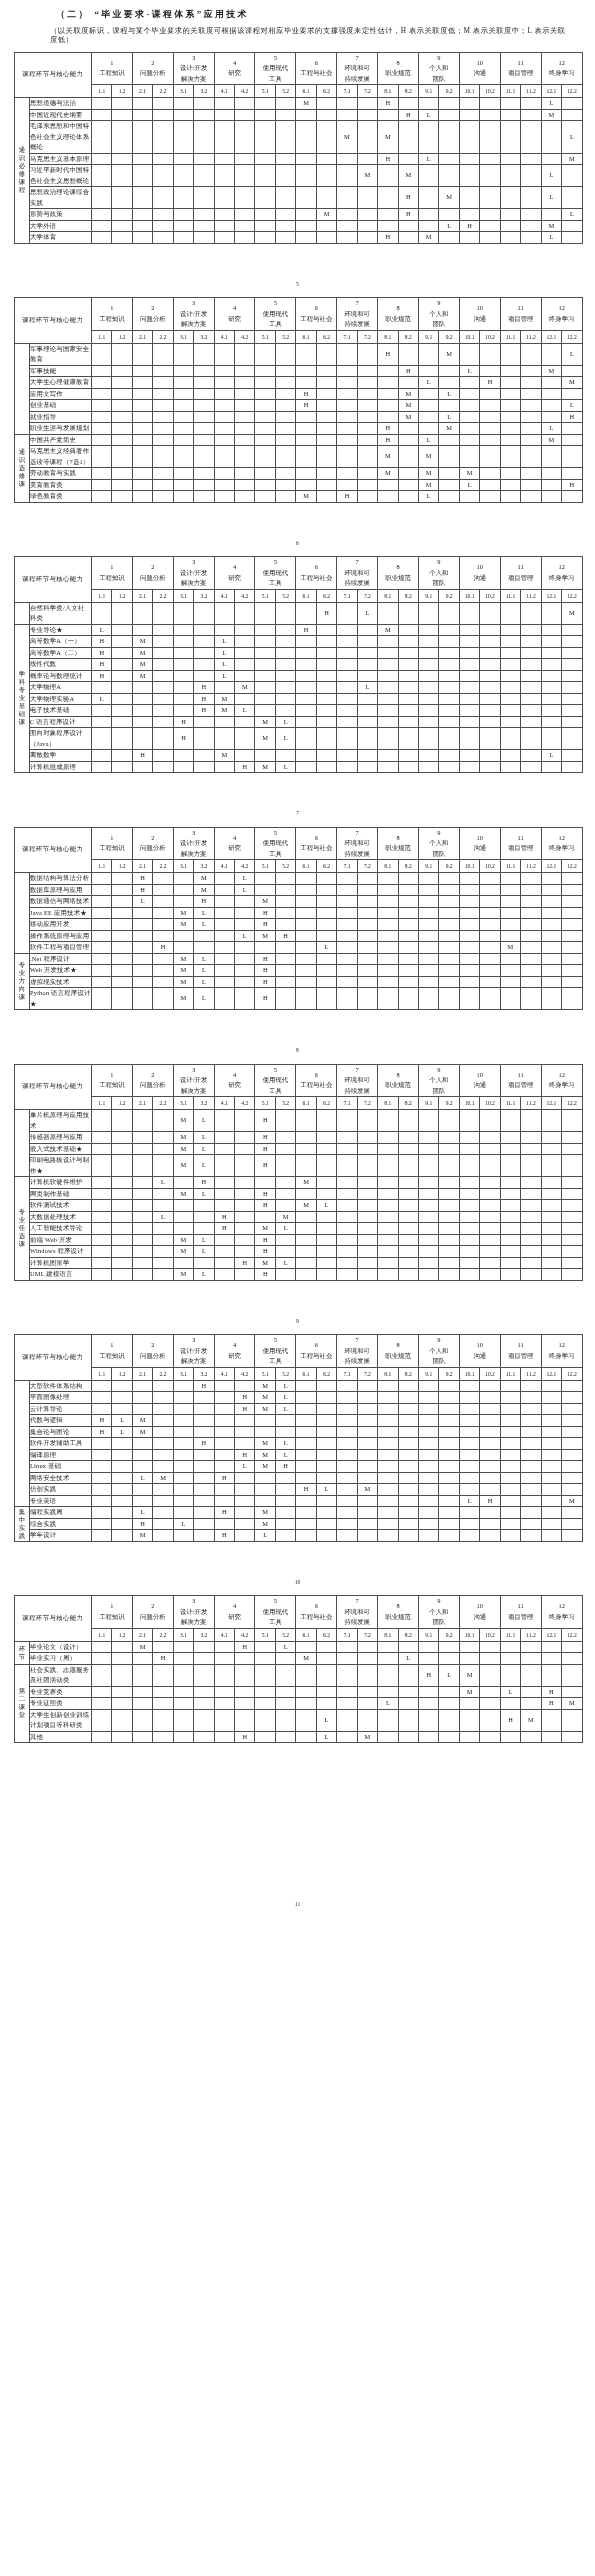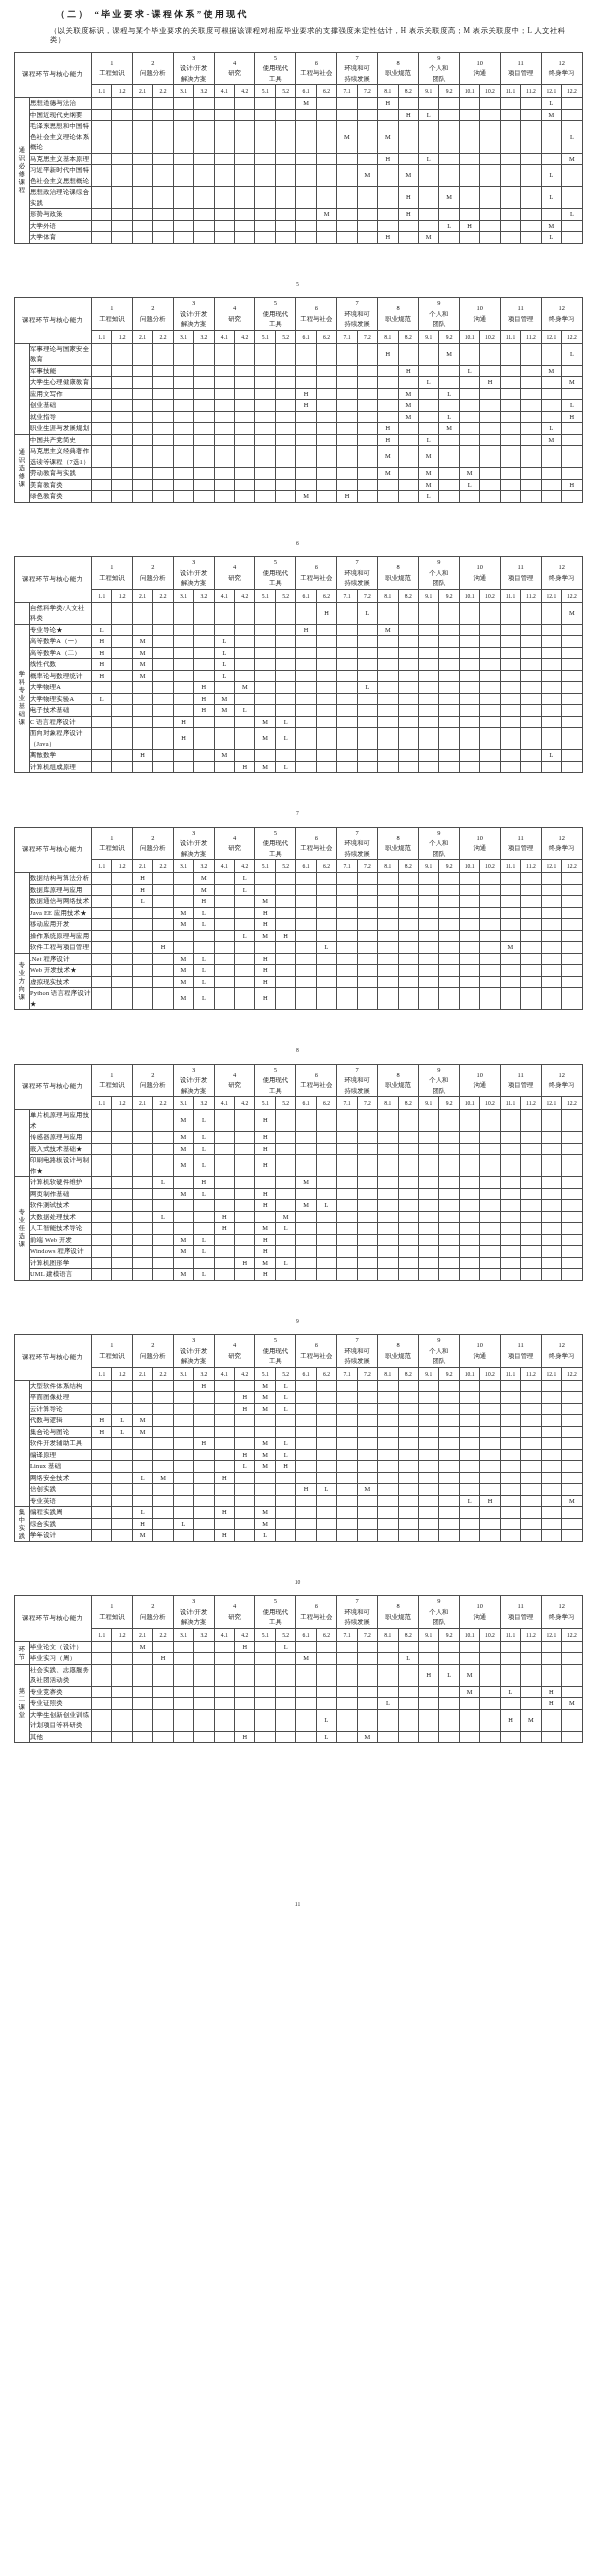--- a/index.html
+++ b/index.html
@@ -93,22 +93,22 @@
   }
   .page-num.last{
     margin-top:158px;
     margin-bottom:4.8px;
   }
 </style>
 </head>
 <body>
 
 <div class="page">
-  <div class="doc-title">（二） “毕业要求-课程体系”使用现代</div>
-  <div class="doc-subtitle">（以关联度标识，课程与某个毕业要求的关联度可根据该课程对相应毕业要求的支撑强度来定性估计，H 表示关联度高；M 表示关联度中；L 人文社科类）</div>
+  <div class="doc-title">（二） “毕业要求-课程体系”应用技术</div>
+  <div class="doc-subtitle">（以关联度标识，课程与某个毕业要求的关联度可根据该课程对相应毕业要求的支撑强度来定性估计，H 表示关联度低；M 表示关联度中；L 表示关联度低）</div>
   <div id="tables-root">
       <table class="matrix">
         <colgroup>
           <col style="width: 15.3px;">
           <col style="width: 62px;">
           <col>
           <col>
           <col>
           <col>
           <col>

